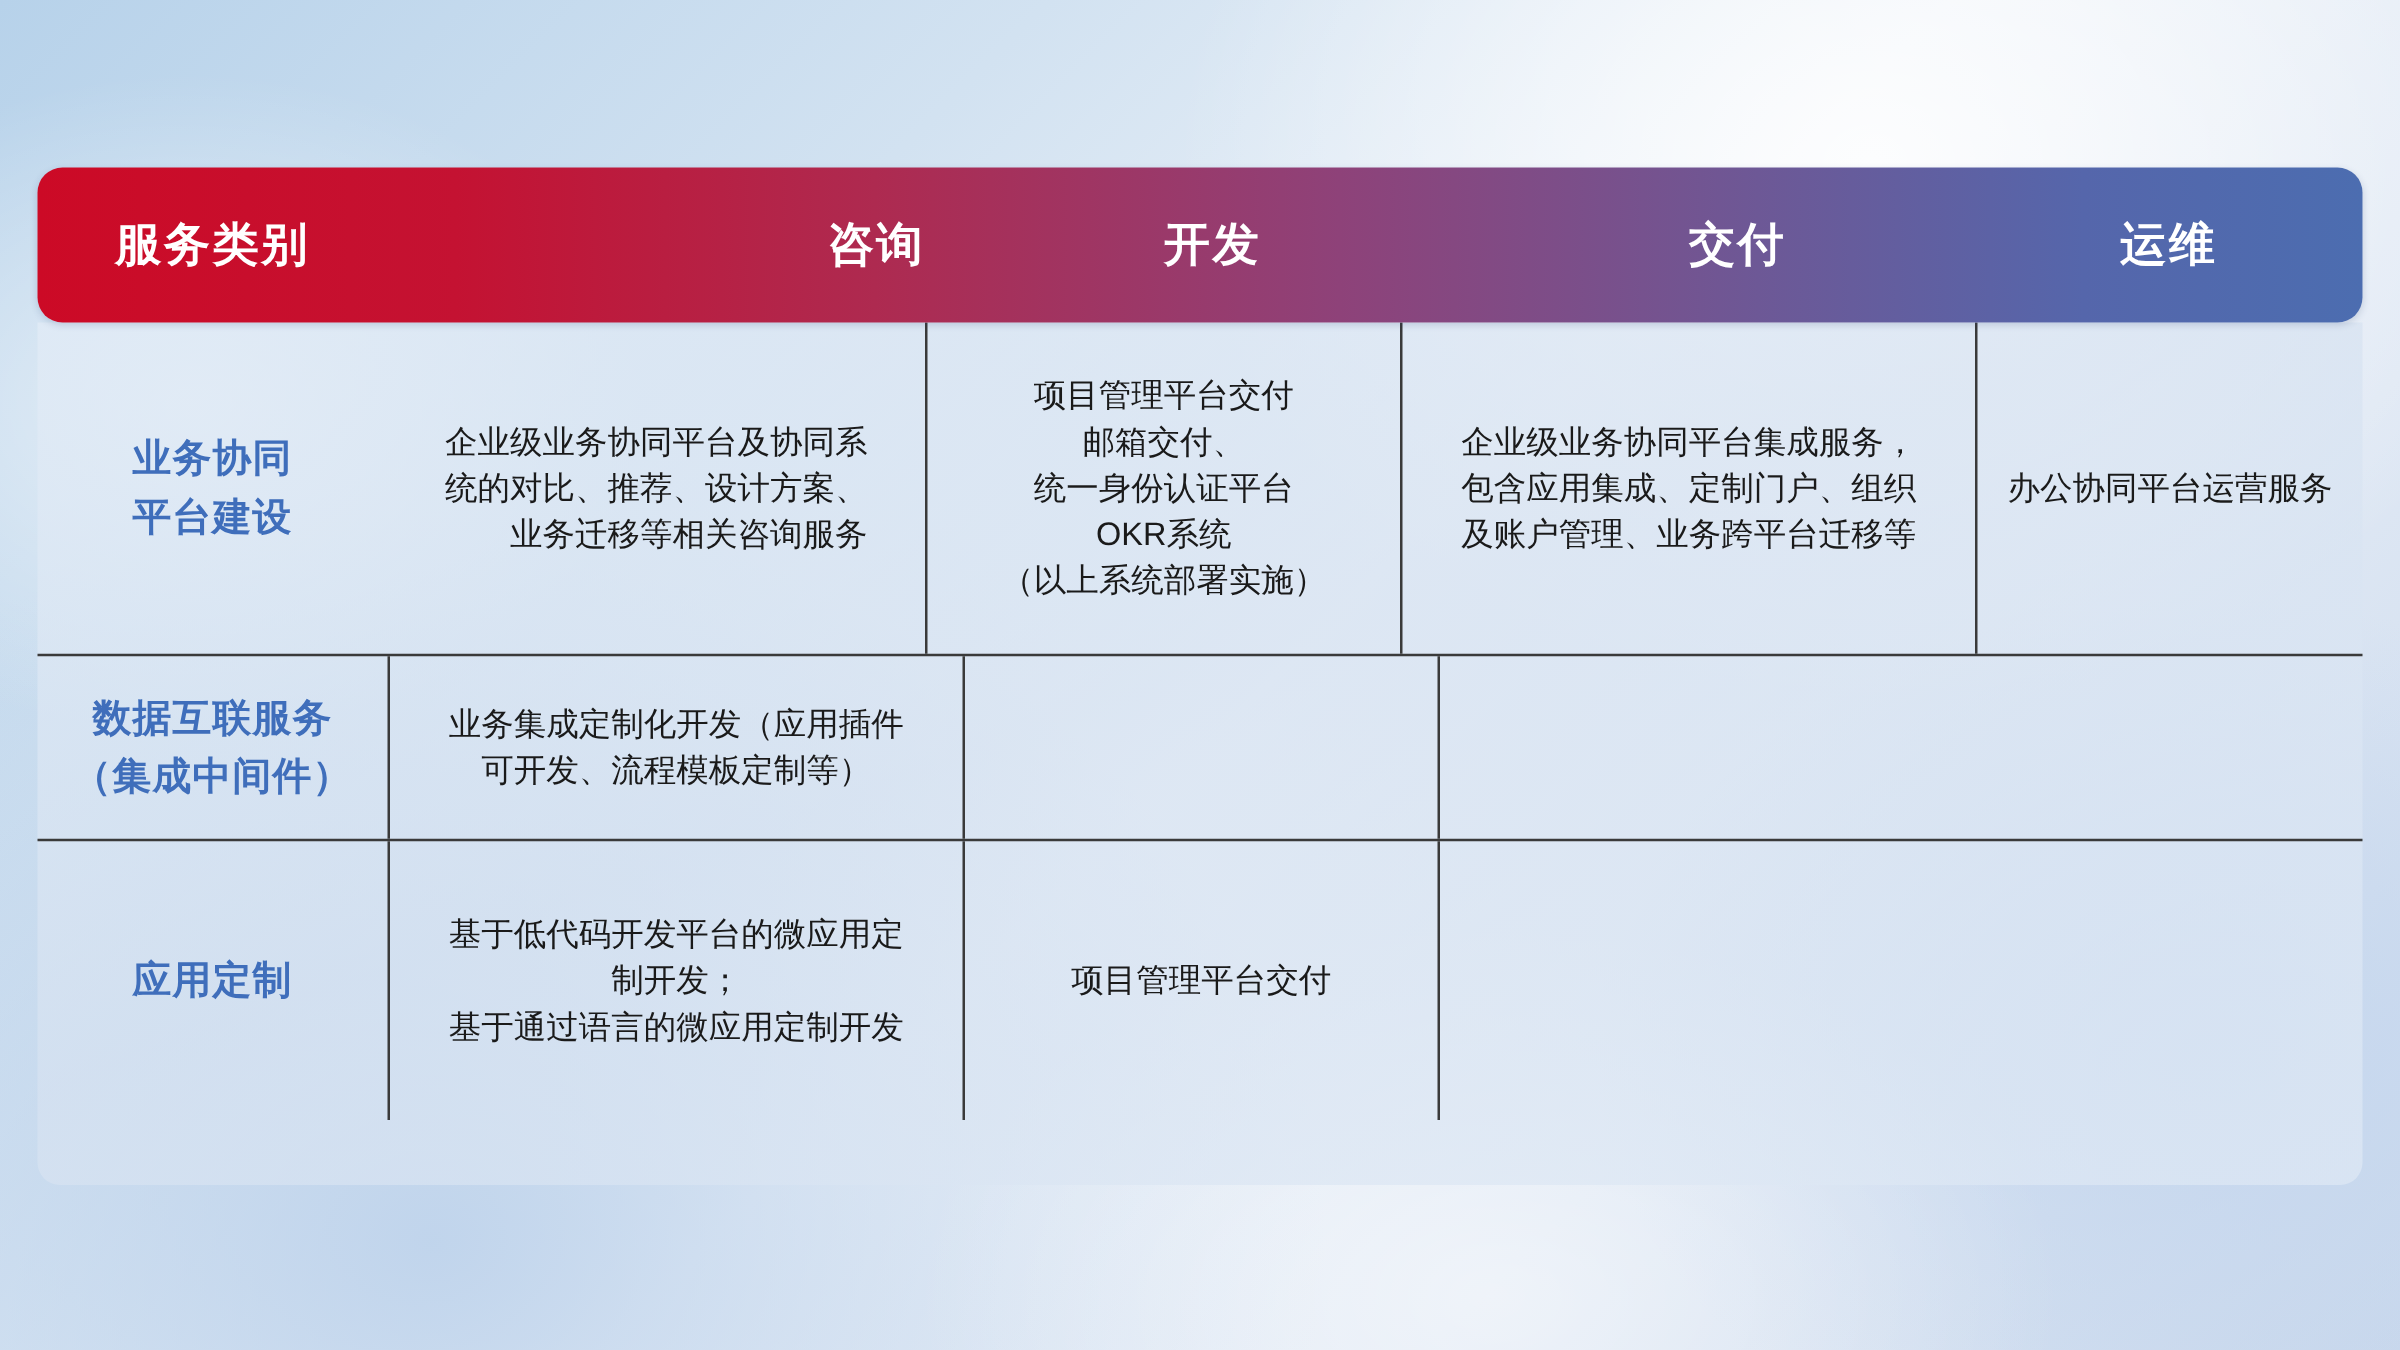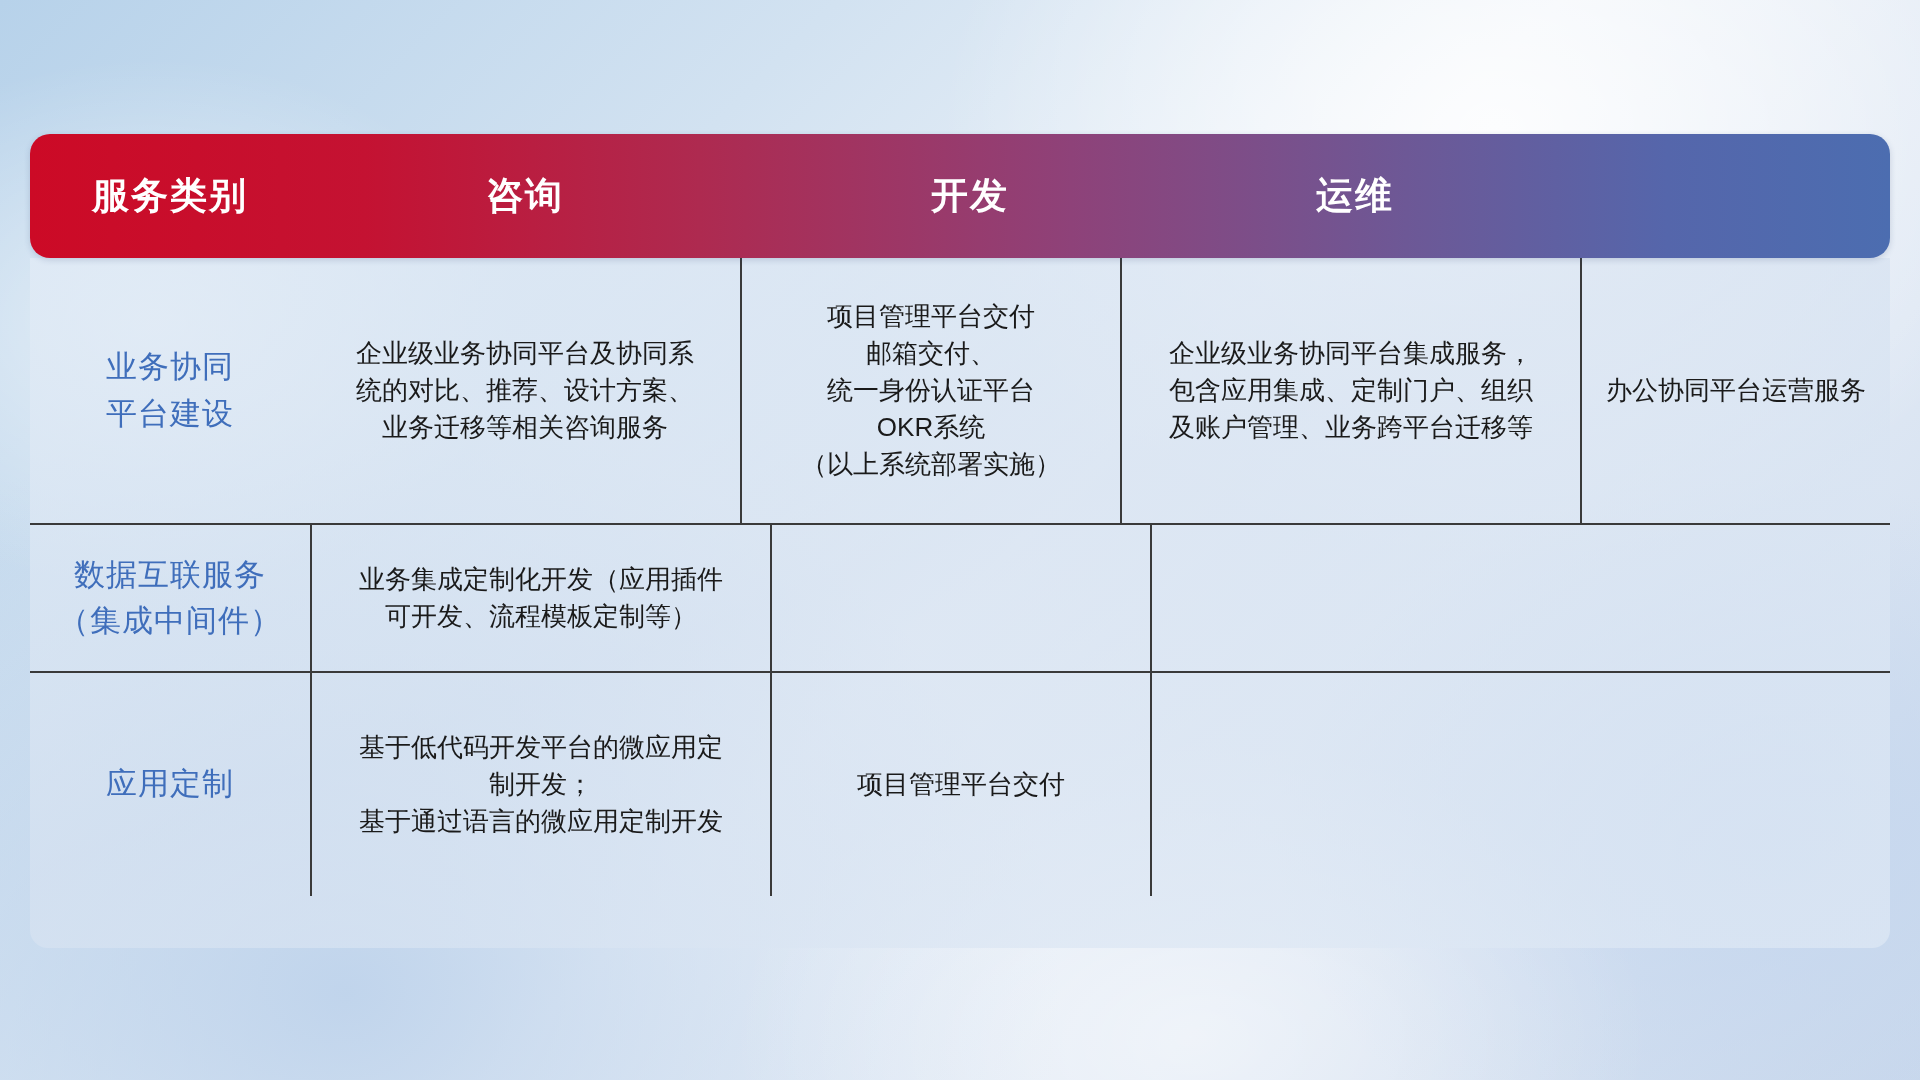--- a/index.html
+++ b/index.html
@@ -115,47 +115,48 @@
     justify-content: center;
     text-align: center;
     padding: 6px 12px;
     font-size: 26px;
     color: #1a1a1a;
     line-height: 1.42;
     white-space: pre-line;
   }
   .cell.cat {
     color: #3f6ebb;
-    font-weight: normal;
+    font-weight: bold;
     font-size: 31px;
     line-height: 1.5;
     letter-spacing: 1px;
   }
   .vline { border-left: 2px solid #3a3a3a; }
 
   
   .c0 { width: 280px; flex: 0 0 280px; }
-  .c1 { width: 430px; flex: 0 0 430px; }
+  .c1 { width: 430px; flex: 0 0 430px; text-align: right; }
   .c2 { width: 460px; flex: 0 0 460px; }
   .c3 { width: 380px; flex: 0 0 380px; }
   .c4 { width: 310px; flex: 0 0 310px; }
 </style>
 </head>
 <body>
 
 <div id="bg"></div>
 
 <div id="table-wrap">
 
   <div class="head-band"></div>
 
   <div class="head-cells">
     <div class="head-cell c0">服务类别</div>
     <div class="head-cell c1">咨询</div>
     <div class="head-cell c2">开发</div>
+    <div class="head-cell c3">交付</div>
     <div class="head-cell c4">运维</div>
   </div>
 
   <div class="body-grid">
 
     <div class="row r1">
       <div class="cell cat c0">业务协同
 平台建设</div>
       <div class="cell c1">企业级业务协同平台及协同系
 统的对比、推荐、设计方案、

